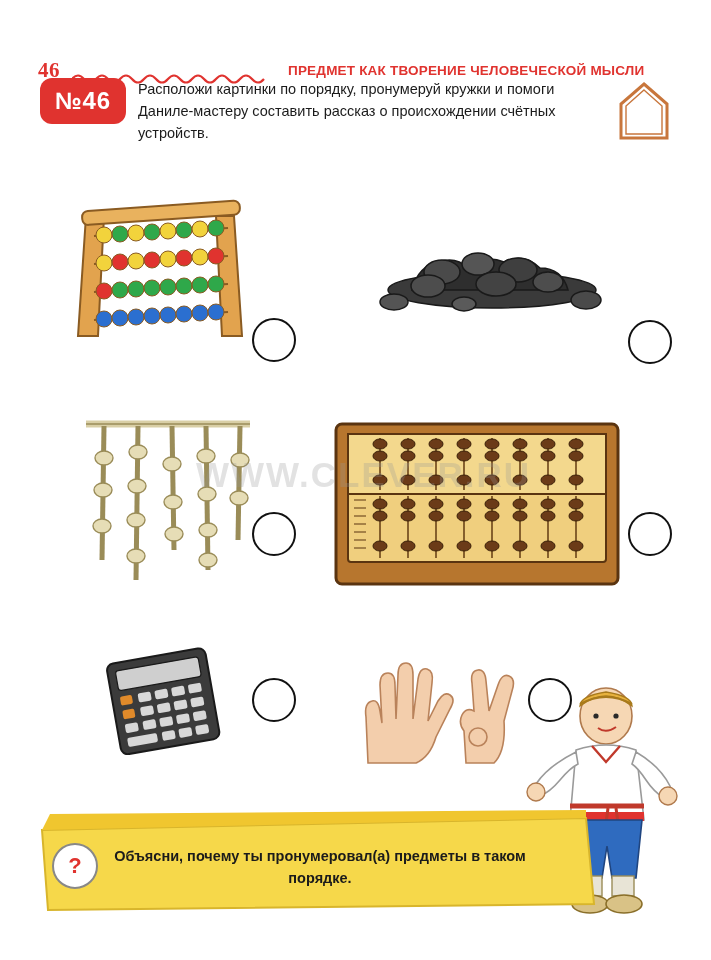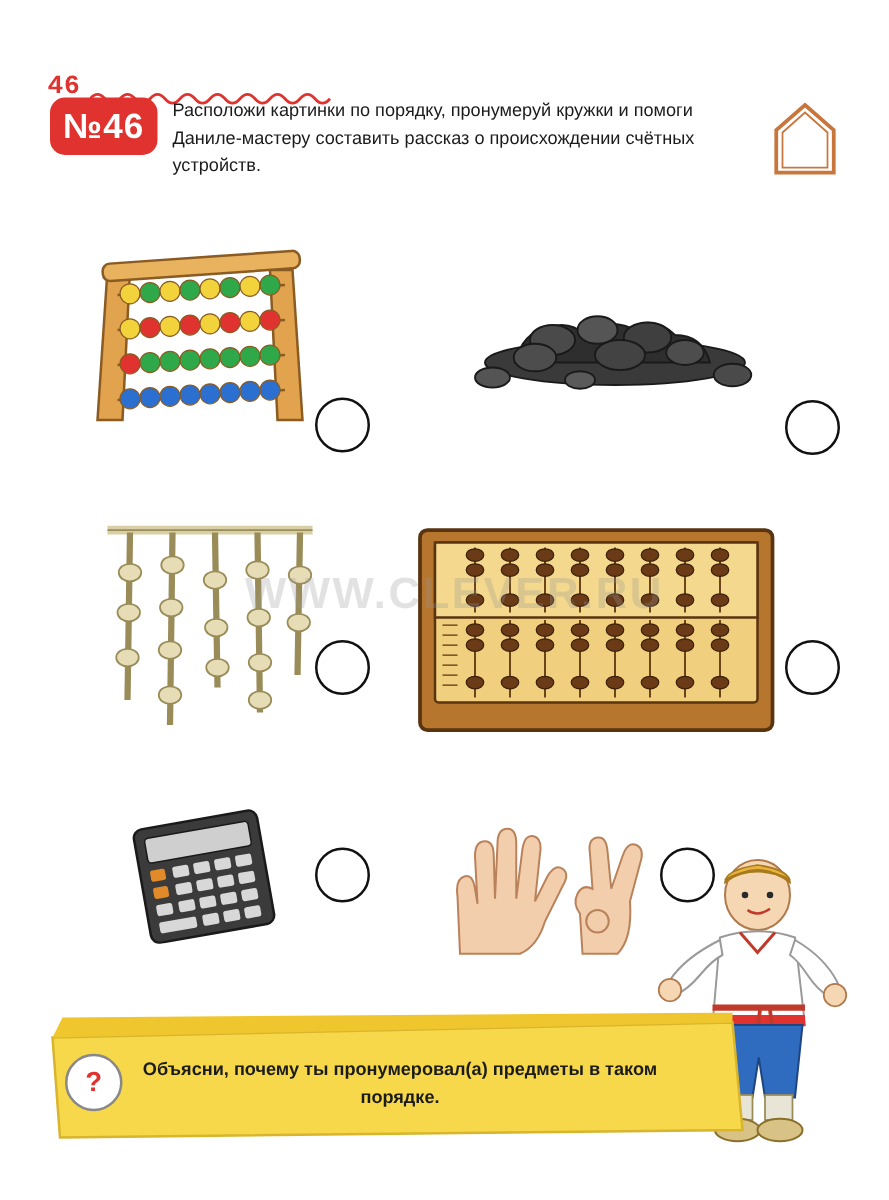--- a/index.html
+++ b/index.html
@@ -14,40 +14,40 @@
     position:absolute;inset:0;
     background:#ffffff;
   }
   
   .header{
     position:absolute;left:0;top:30px;width:711px;height:34px;
   }
   .page-number{
     position:absolute;left:38px;top:28px;
     font-size:21px;font-weight:bold;color:#e0332f;
-    font-family:Liberation Mono, monospace;
+    font-family:Liberation Serif, serif;
     letter-spacing:0.5px;
   }
   .squiggle{
     position:absolute;left:72px;top:42px;width:195px;height:14px;
   }
   .header-title{
     position:absolute;left:288px;top:33px;
     font-size:13.5px;font-weight:bold;color:#e0332f;
     letter-spacing:0.2px;
     white-space:nowrap;
   }
   
   .task-badge{
     position:absolute;left:40px;top:78px;width:86px;height:46px;
     background:#e0332f;border-radius:12px;
   }
   .task-badge span{
     display:block;text-align:center;line-height:46px;
-    color:#ffffff;font-size:28px;font-weight:bold;letter-spacing:1px;
+    color:#ffffff;font-size:24px;font-weight:bold;letter-spacing:1px;
   }
   .task-text{
     position:absolute;left:138px;top:78px;width:470px;
     font-size:14.5px;color:#1b1b1b;line-height:22px;
   }
   .house-icon{
     position:absolute;left:618px;top:80px;width:52px;height:62px;
   }
   .circle{
     position:absolute;width:40px;height:40px;border-radius:50%;
@@ -98,20 +98,21 @@
 
 <div class="page">
 
   <div class="header">
     <div class="page-number">46</div>
 
     <svg class="squiggle" viewBox="0 0 195 14">
       <path d="M0 7 Q6 0 12 7 T24 7 T36 7 T48 7 T60 7 T72 7 T84 7 T96 7 T108 7 T120 7 T132 7 T144 7 T156 7 T168 7 T180 7 T192 7" fill="none" stroke="#e0332f" stroke-width="2.2"></path>
     </svg>
 
+    <div class="header-title">ПРЕДМЕТ КАК ТВОРЕНИЕ ЧЕЛОВЕЧЕСКОЙ МЫСЛИ</div>
   </div>
 
   <div class="task-badge">
     <span>№46</span>
   </div>
   <div class="task-text">Расположи картинки по порядку, пронумеруй кружки и помоги Даниле-мастеру составить рассказ о происхождении счётных устройств.</div>
 
   <svg class="house-icon" viewBox="0 0 52 62">
     <path d="M26 4 L49 24 L49 58 L3 58 L3 24 Z" fill="#ffffff" stroke="#c8763c" stroke-width="3"></path>
     <path d="M26 10 L44 26 L44 54 L8 54 L8 26 Z" fill="#ffffff" stroke="#c8763c" stroke-width="1.4"></path>

